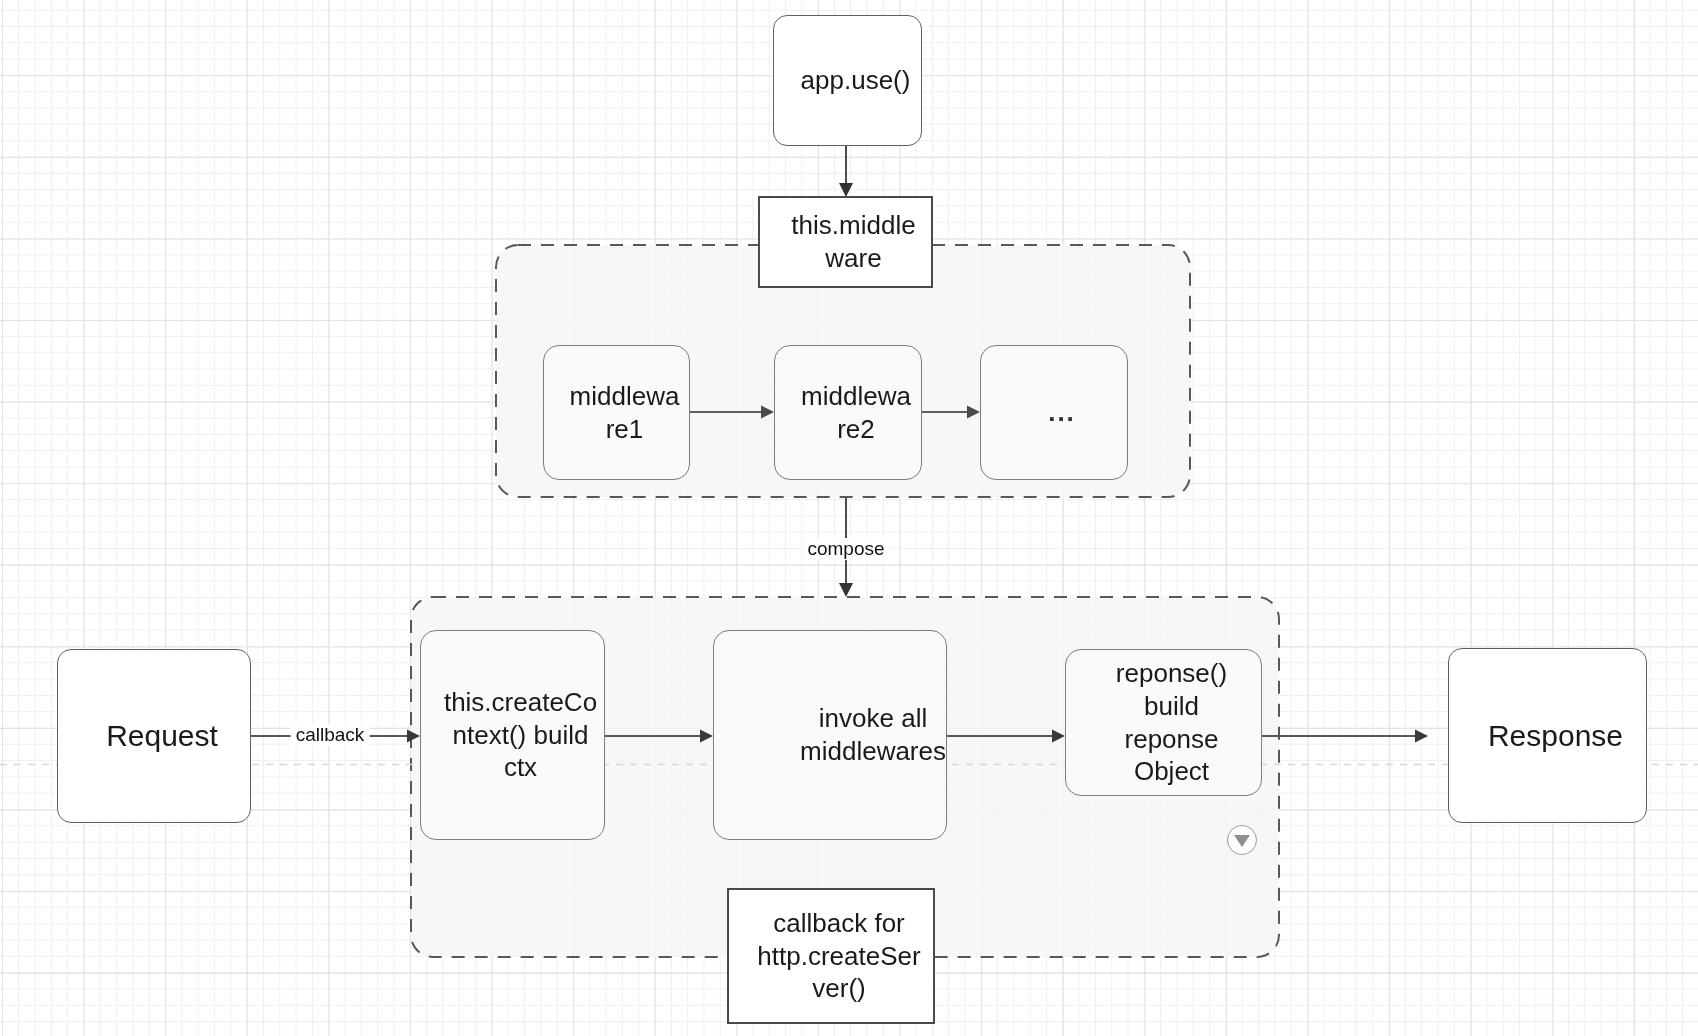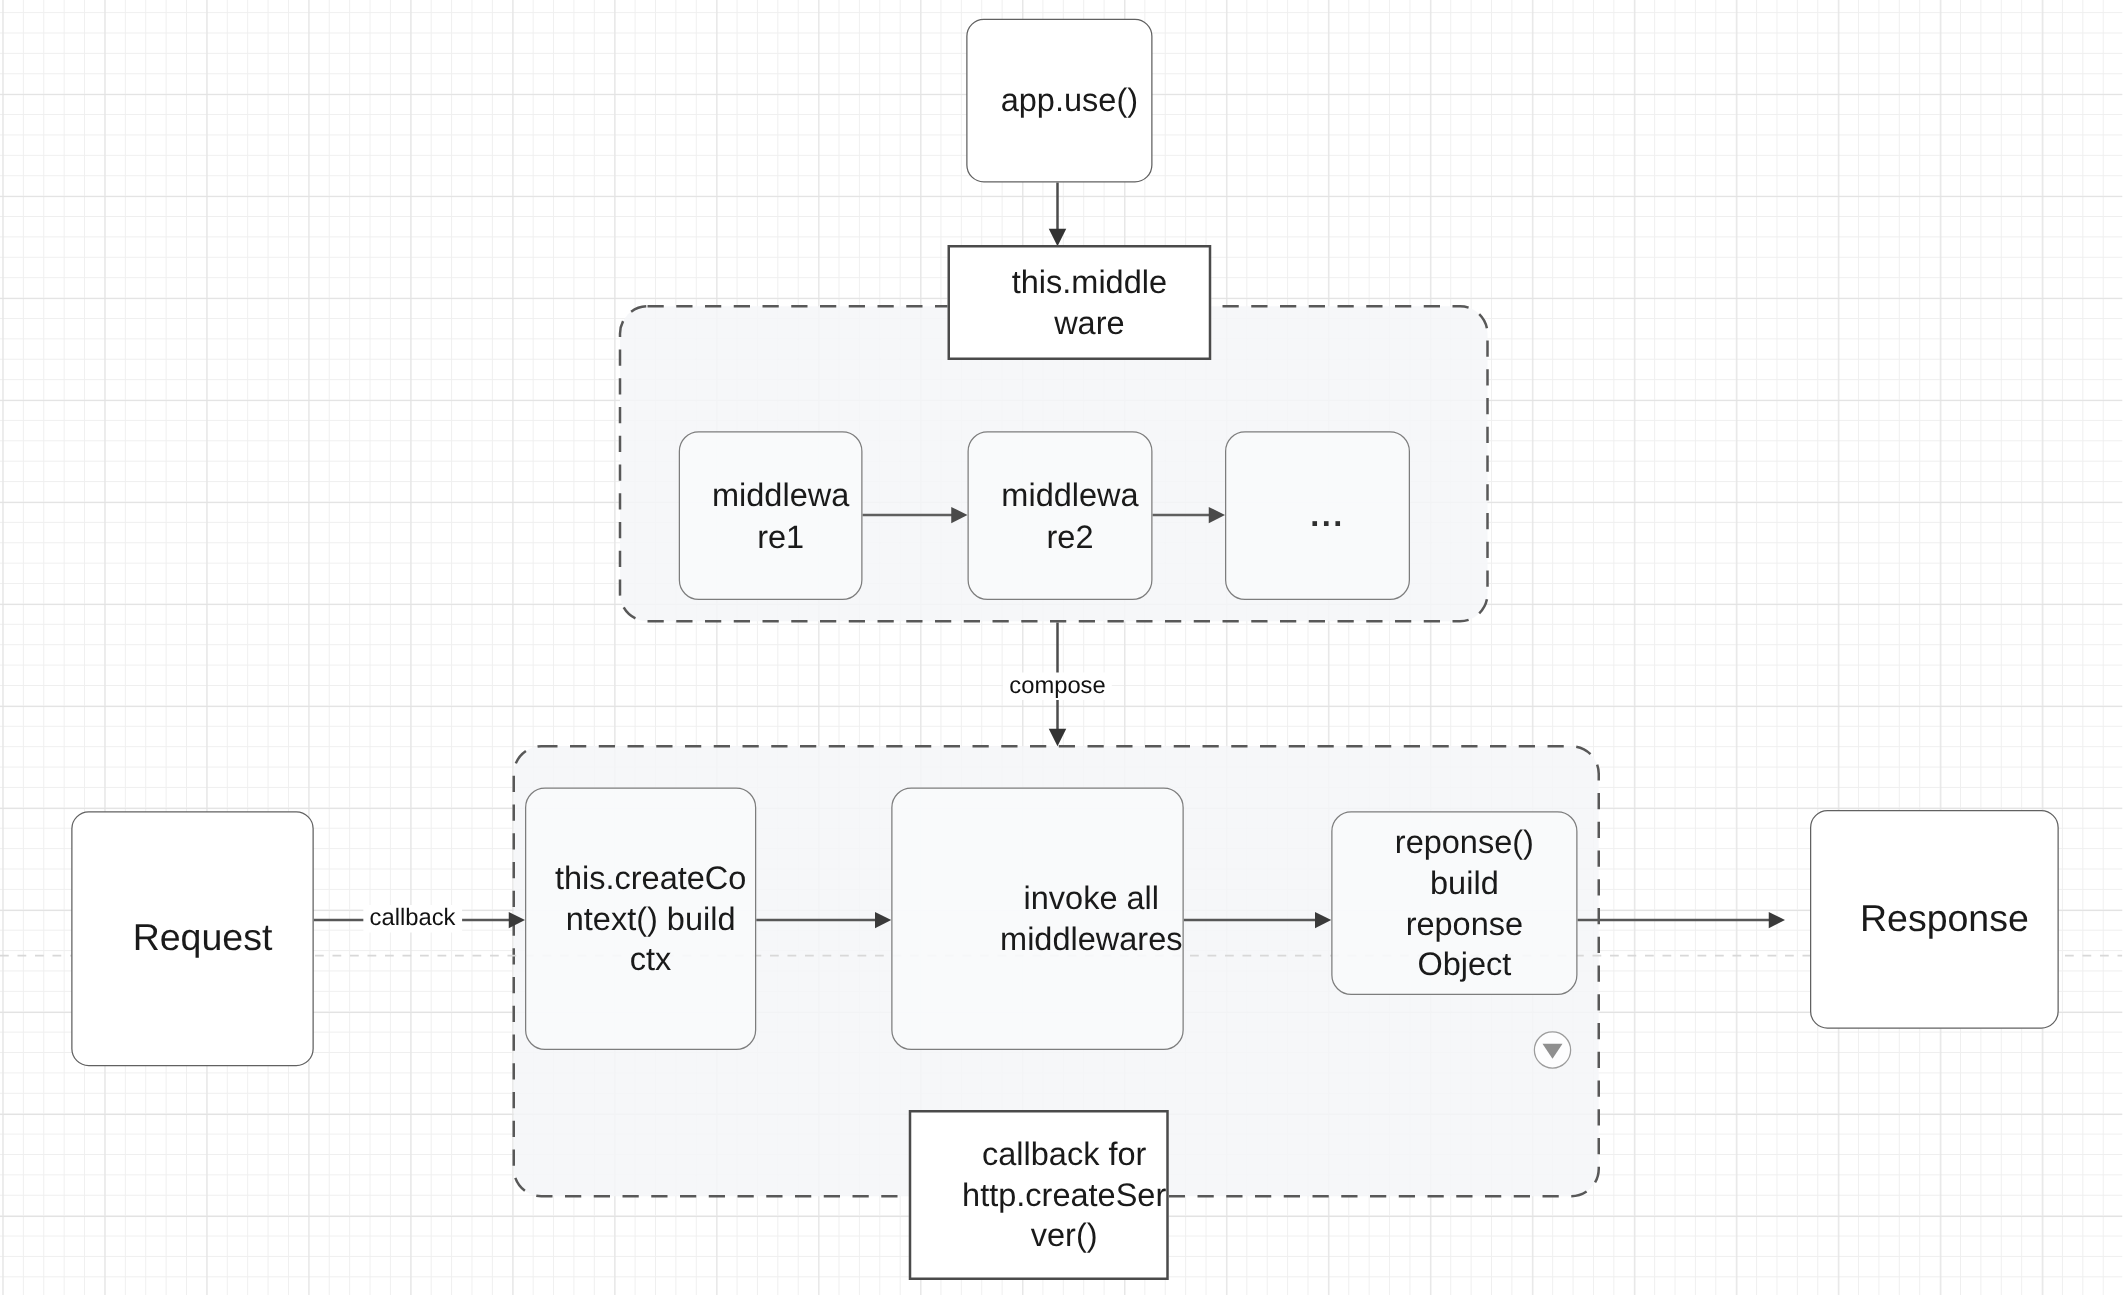--- a/index.html
+++ b/index.html
@@ -95,21 +95,21 @@
     <g>
       <line x1="1262" y1="736" x2="1416" y2="736" stroke="#575757" stroke-width="2"></line>
       <polygon points="1415,729.5 1415,742.5 1428,736" fill="#3a3a3a"></polygon>
     </g>
   </svg>
 
   <div class="node white" style="left:773px;top:15px;width:149px;height:131px;">
     <span class="lbl">app.use()</span>
   </div>
 
-  <div class="node plain" style="left:758px;top:196px;width:211px;height:92px;">
+  <div class="node plain" style="left:758px;top:196px;width:175px;height:92px;">
     <span class="lbl">this.middle
 ware</span>
   </div>
 
   <div class="node soft" style="left:543px;top:345px;width:147px;height:135px;">
     <span class="lbl">middlewa
 re1</span>
   </div>
 
   <div class="node soft" style="left:774px;top:345px;width:148px;height:135px;">
@@ -132,29 +132,29 @@
 middlewares</span>
   </div>
 
   <div class="node soft" style="left:1065px;top:649px;width:197px;height:147px;">
     <span class="lbl">reponse()
 build
 reponse
 Object</span>
   </div>
 
-  <div class="node white big" style="left:57px;top:649px;width:194px;height:204px;">
+  <div class="node white big" style="left:57px;top:649px;width:194px;height:174px;">
     <span class="lbl">Request</span>
   </div>
 
   <div class="node white big" style="left:1428px;top:648px;width:199px;height:175px;margin-left:20px;">
     <span class="lbl">Response</span>
   </div>
 
-  <div class="node plain" style="left:727px;top:888px;width:208px;height:136px;justify-content:flex-end;">
+  <div class="node plain" style="left:727px;top:888px;width:208px;height:136px;">
     <span class="lbl">callback for
 http.createSer
 ver()</span>
   </div>
 
   <div class="edge-label" style="left:846px;top:549px;">compose</div>
 
   <div class="edge-label" style="left:330px;top:735px;">callback</div>
 
   <div class="collapse" style="left:1227px;top:825px;">

